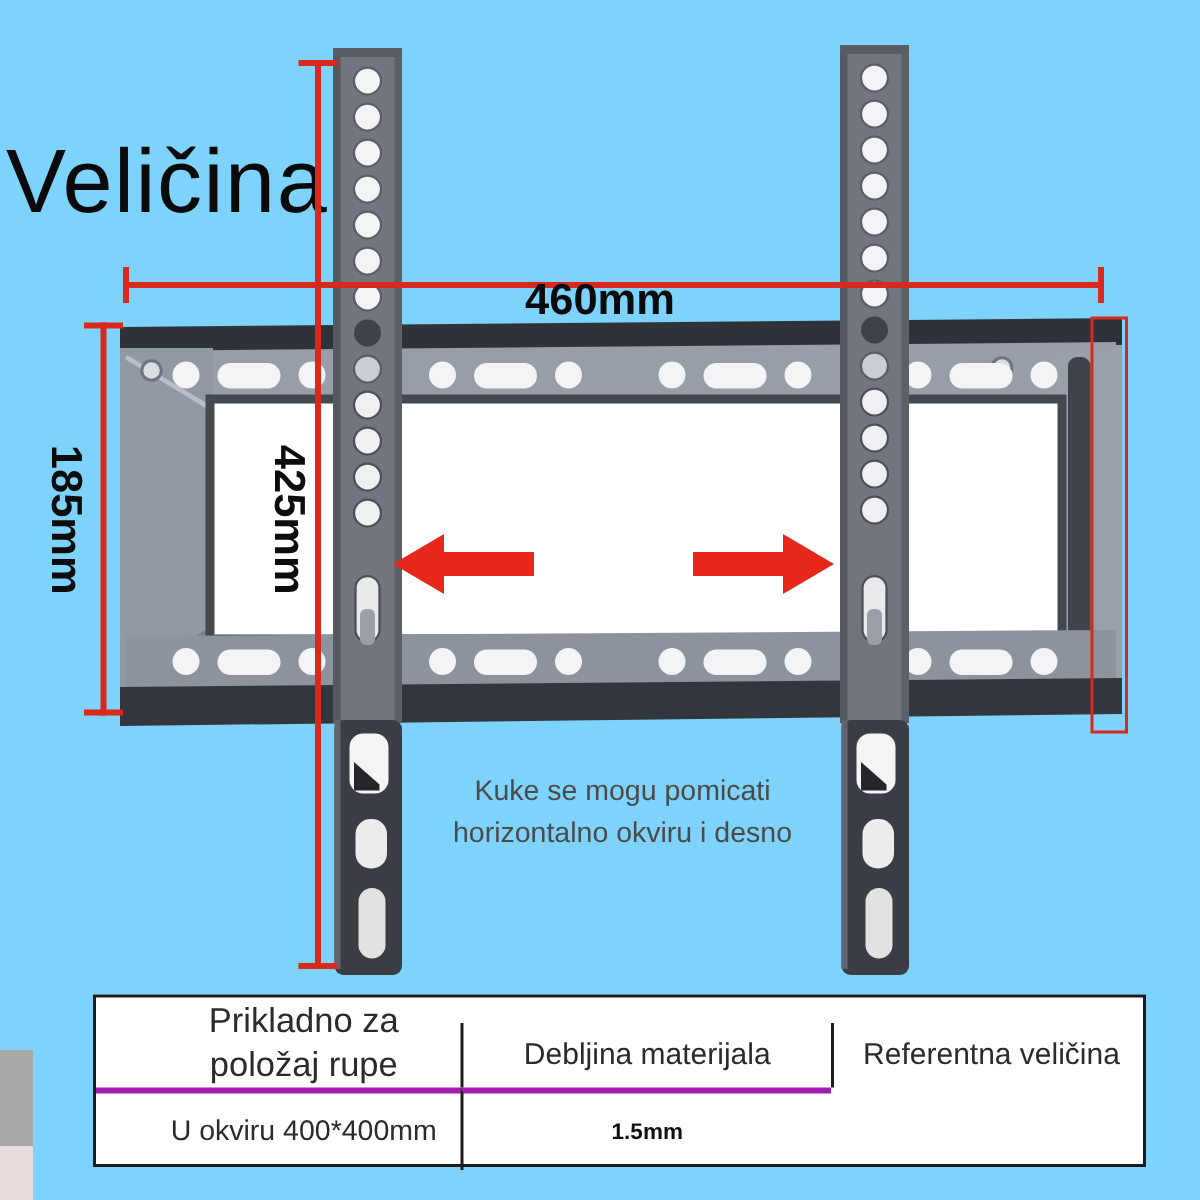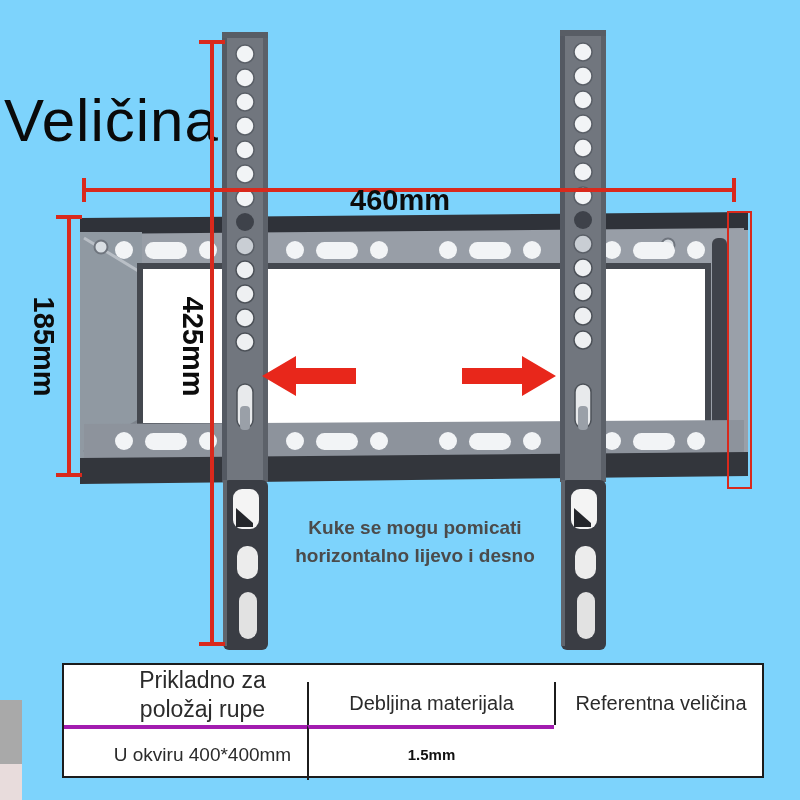--- a/index.html
+++ b/index.html
@@ -20,21 +20,21 @@
   .tick-h{position:absolute;height:4px;width:26px;left:-11px;background:#d9291c;}
   .dim-label{
     font-size:29px;font-weight:700;color:#0c0c0c;width:140px;text-align:center;
   }
   .rot90{transform:rotate(90deg);}
   .red-box{
     border:2px solid #d9291c;background:transparent;
   }
   .caption{
     left:255px;top:514px;width:320px;text-align:center;
-    font-size:19px;color:#4b4b4b;line-height:1.45;font-weight:bold;
+    font-size:19px;color:#4b4b4b;line-height:1.45;
   }
   
   .spec-table{
     left:62px;top:663px;width:702px;height:115px;
     display:grid;grid-template-columns:243px 247px 212px;grid-template-rows:60px 55px;
     border:2px solid #1c1c1c;box-sizing:border-box;background:#fff;
   }
   .cell{
     display:flex;align-items:center;justify-content:center;text-align:center;
     border-left:2px solid #1c1c1c;border-top:4px solid #a21caf;
@@ -198,21 +198,21 @@
 
   <svg class="abs" style="left:262px;top:356px;" width="94" height="40" viewBox="0 0 94 40">
     <polygon points="0,20 34,0 34,12 94,12 94,28 34,28 34,40" fill="#e8271b"></polygon>
   </svg>
   <svg class="abs" style="left:462px;top:356px;" width="94" height="40" viewBox="0 0 94 40">
     <polygon points="94,20 60,0 60,12 0,12 0,28 60,28 60,40" fill="#e8271b"></polygon>
   </svg>
 
   <div class="abs caption">
     <div>Kuke se mogu pomicati</div>
-    <div>horizontalno lijevo i desno</div>
+    <div>horizontalno okviru i desno</div>
   </div>
 
   <div class="abs spec-table">
     <div class="cell c0 r0 hdr-big">Prikladno za položaj rupe</div>
     <div class="cell r0 hdr">Debljina materijala</div>
     <div class="cell r0 hdr">Referentna veličina</div>
     <div class="cell c0 val">U okviru 400*400mm</div>
     <div class="cell val-bold">1.5mm</div>
   </div>
 

